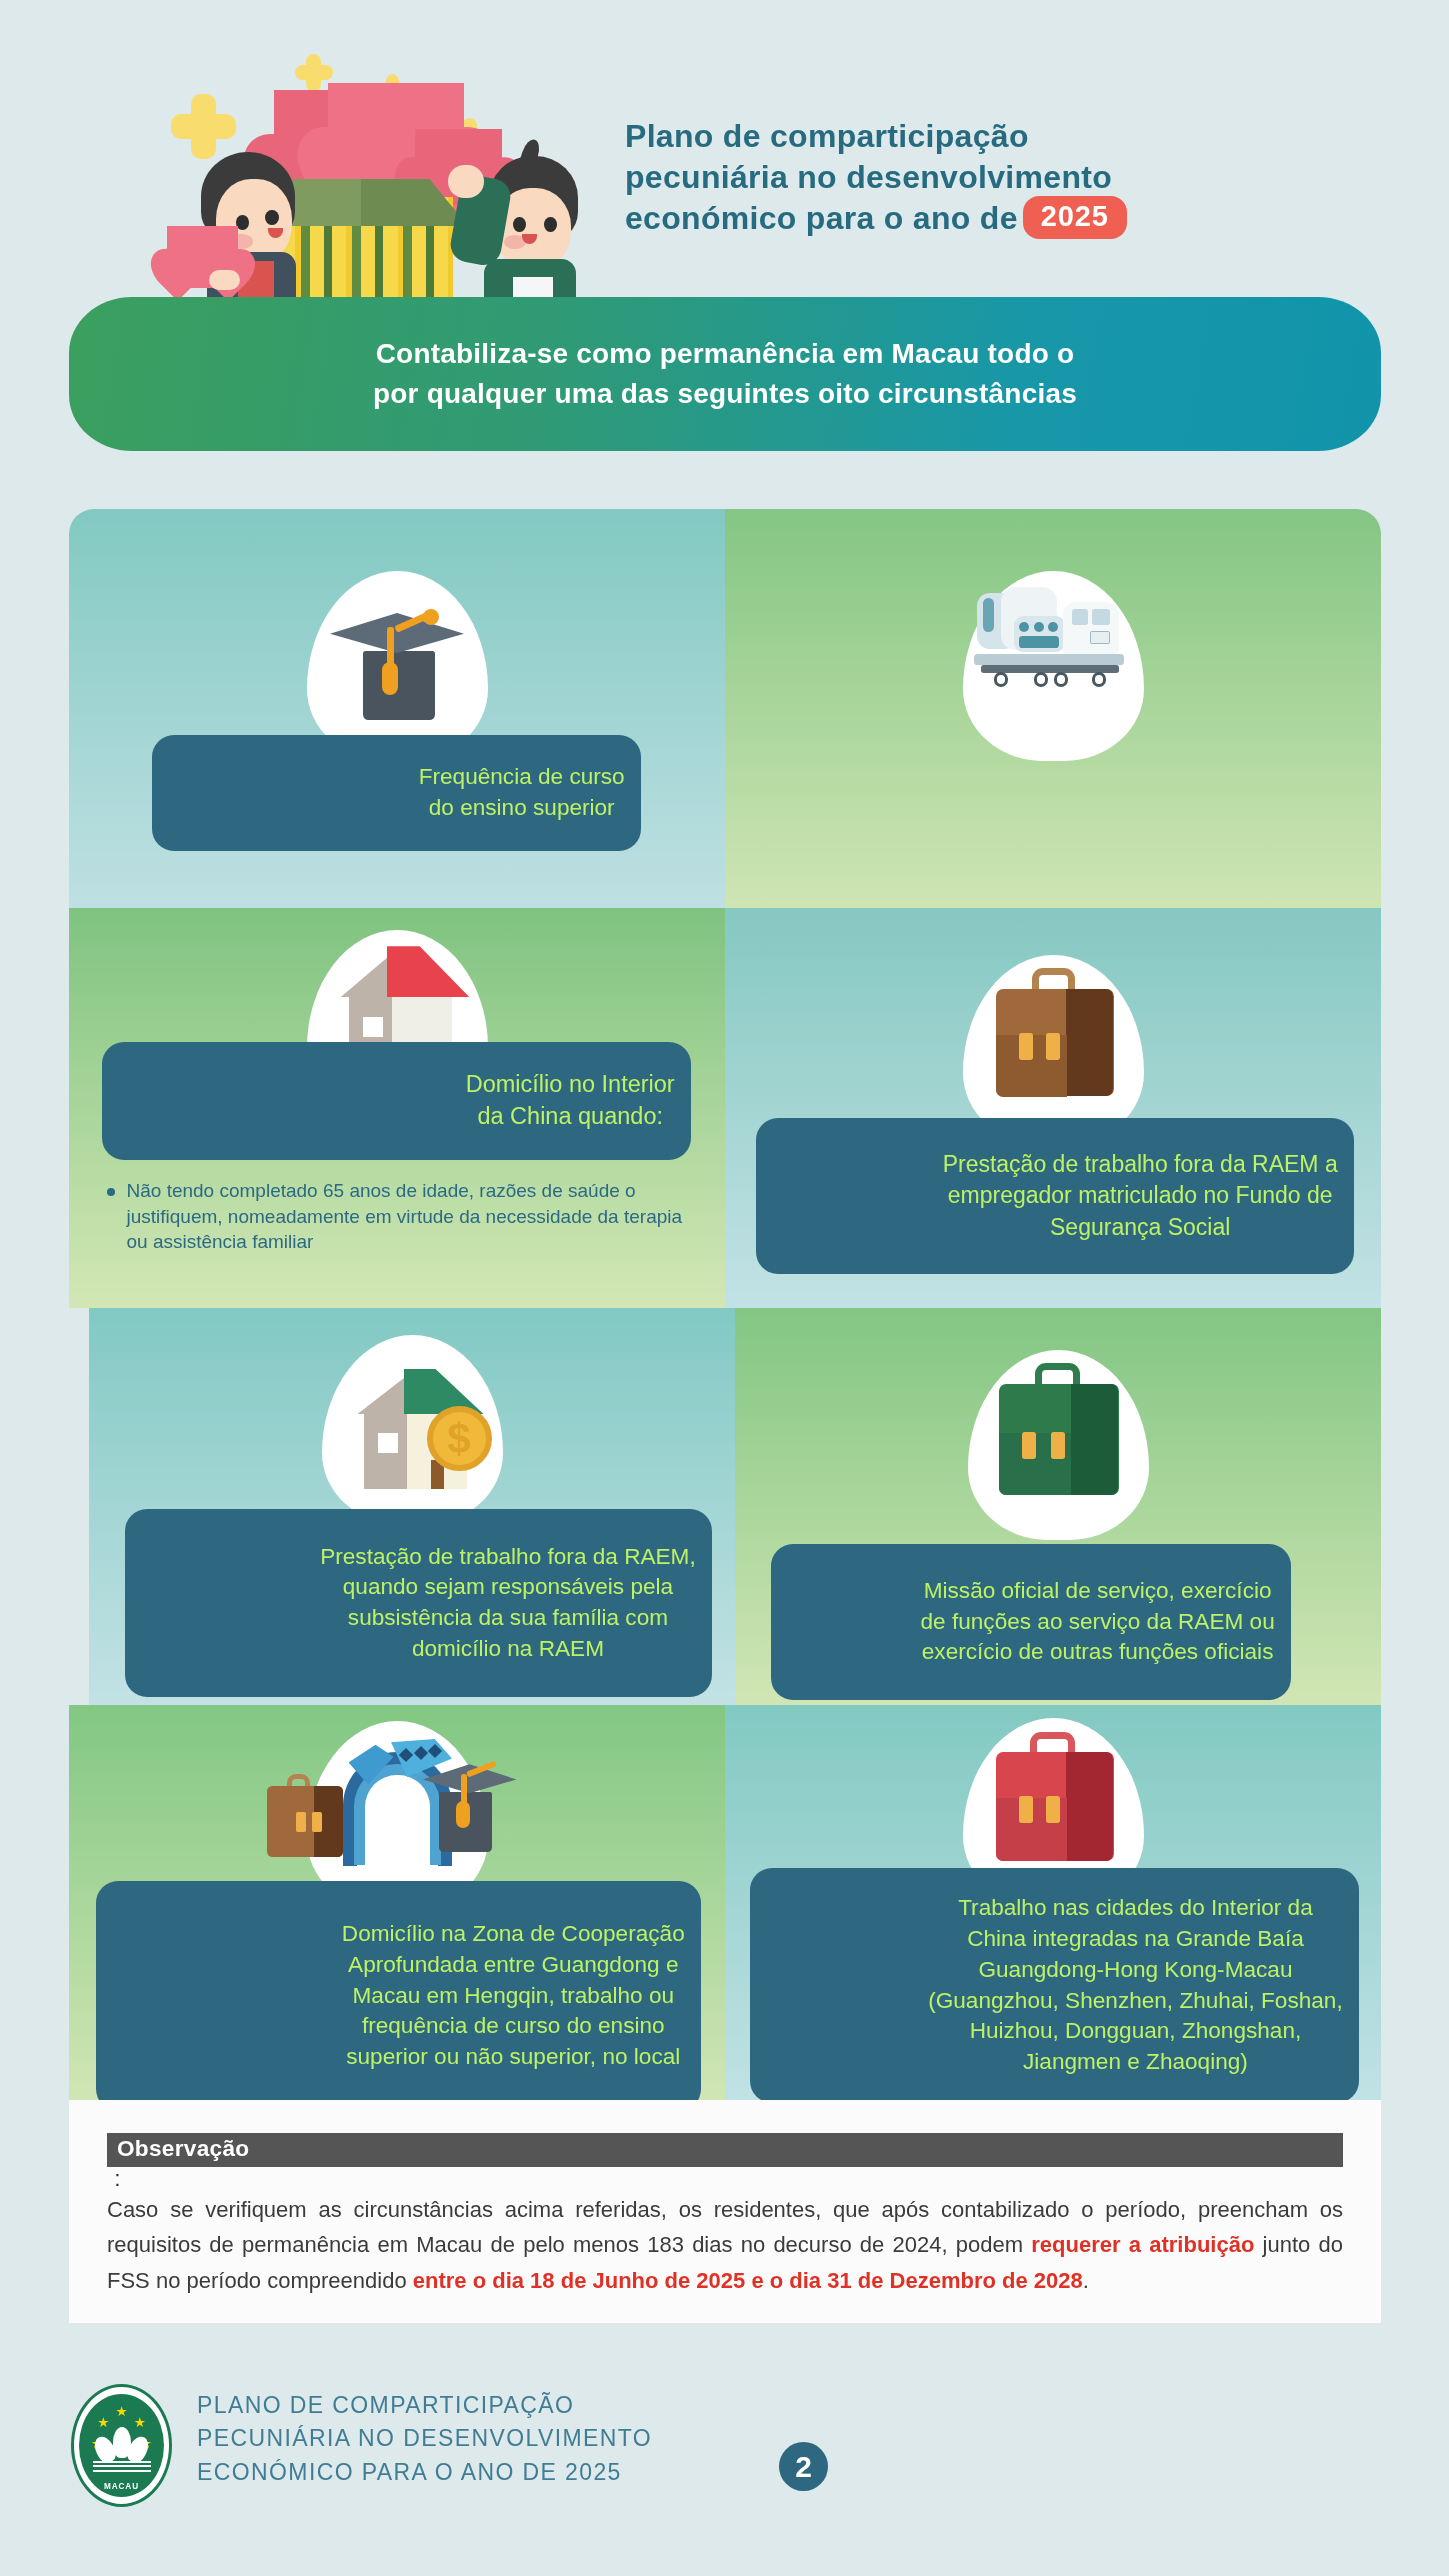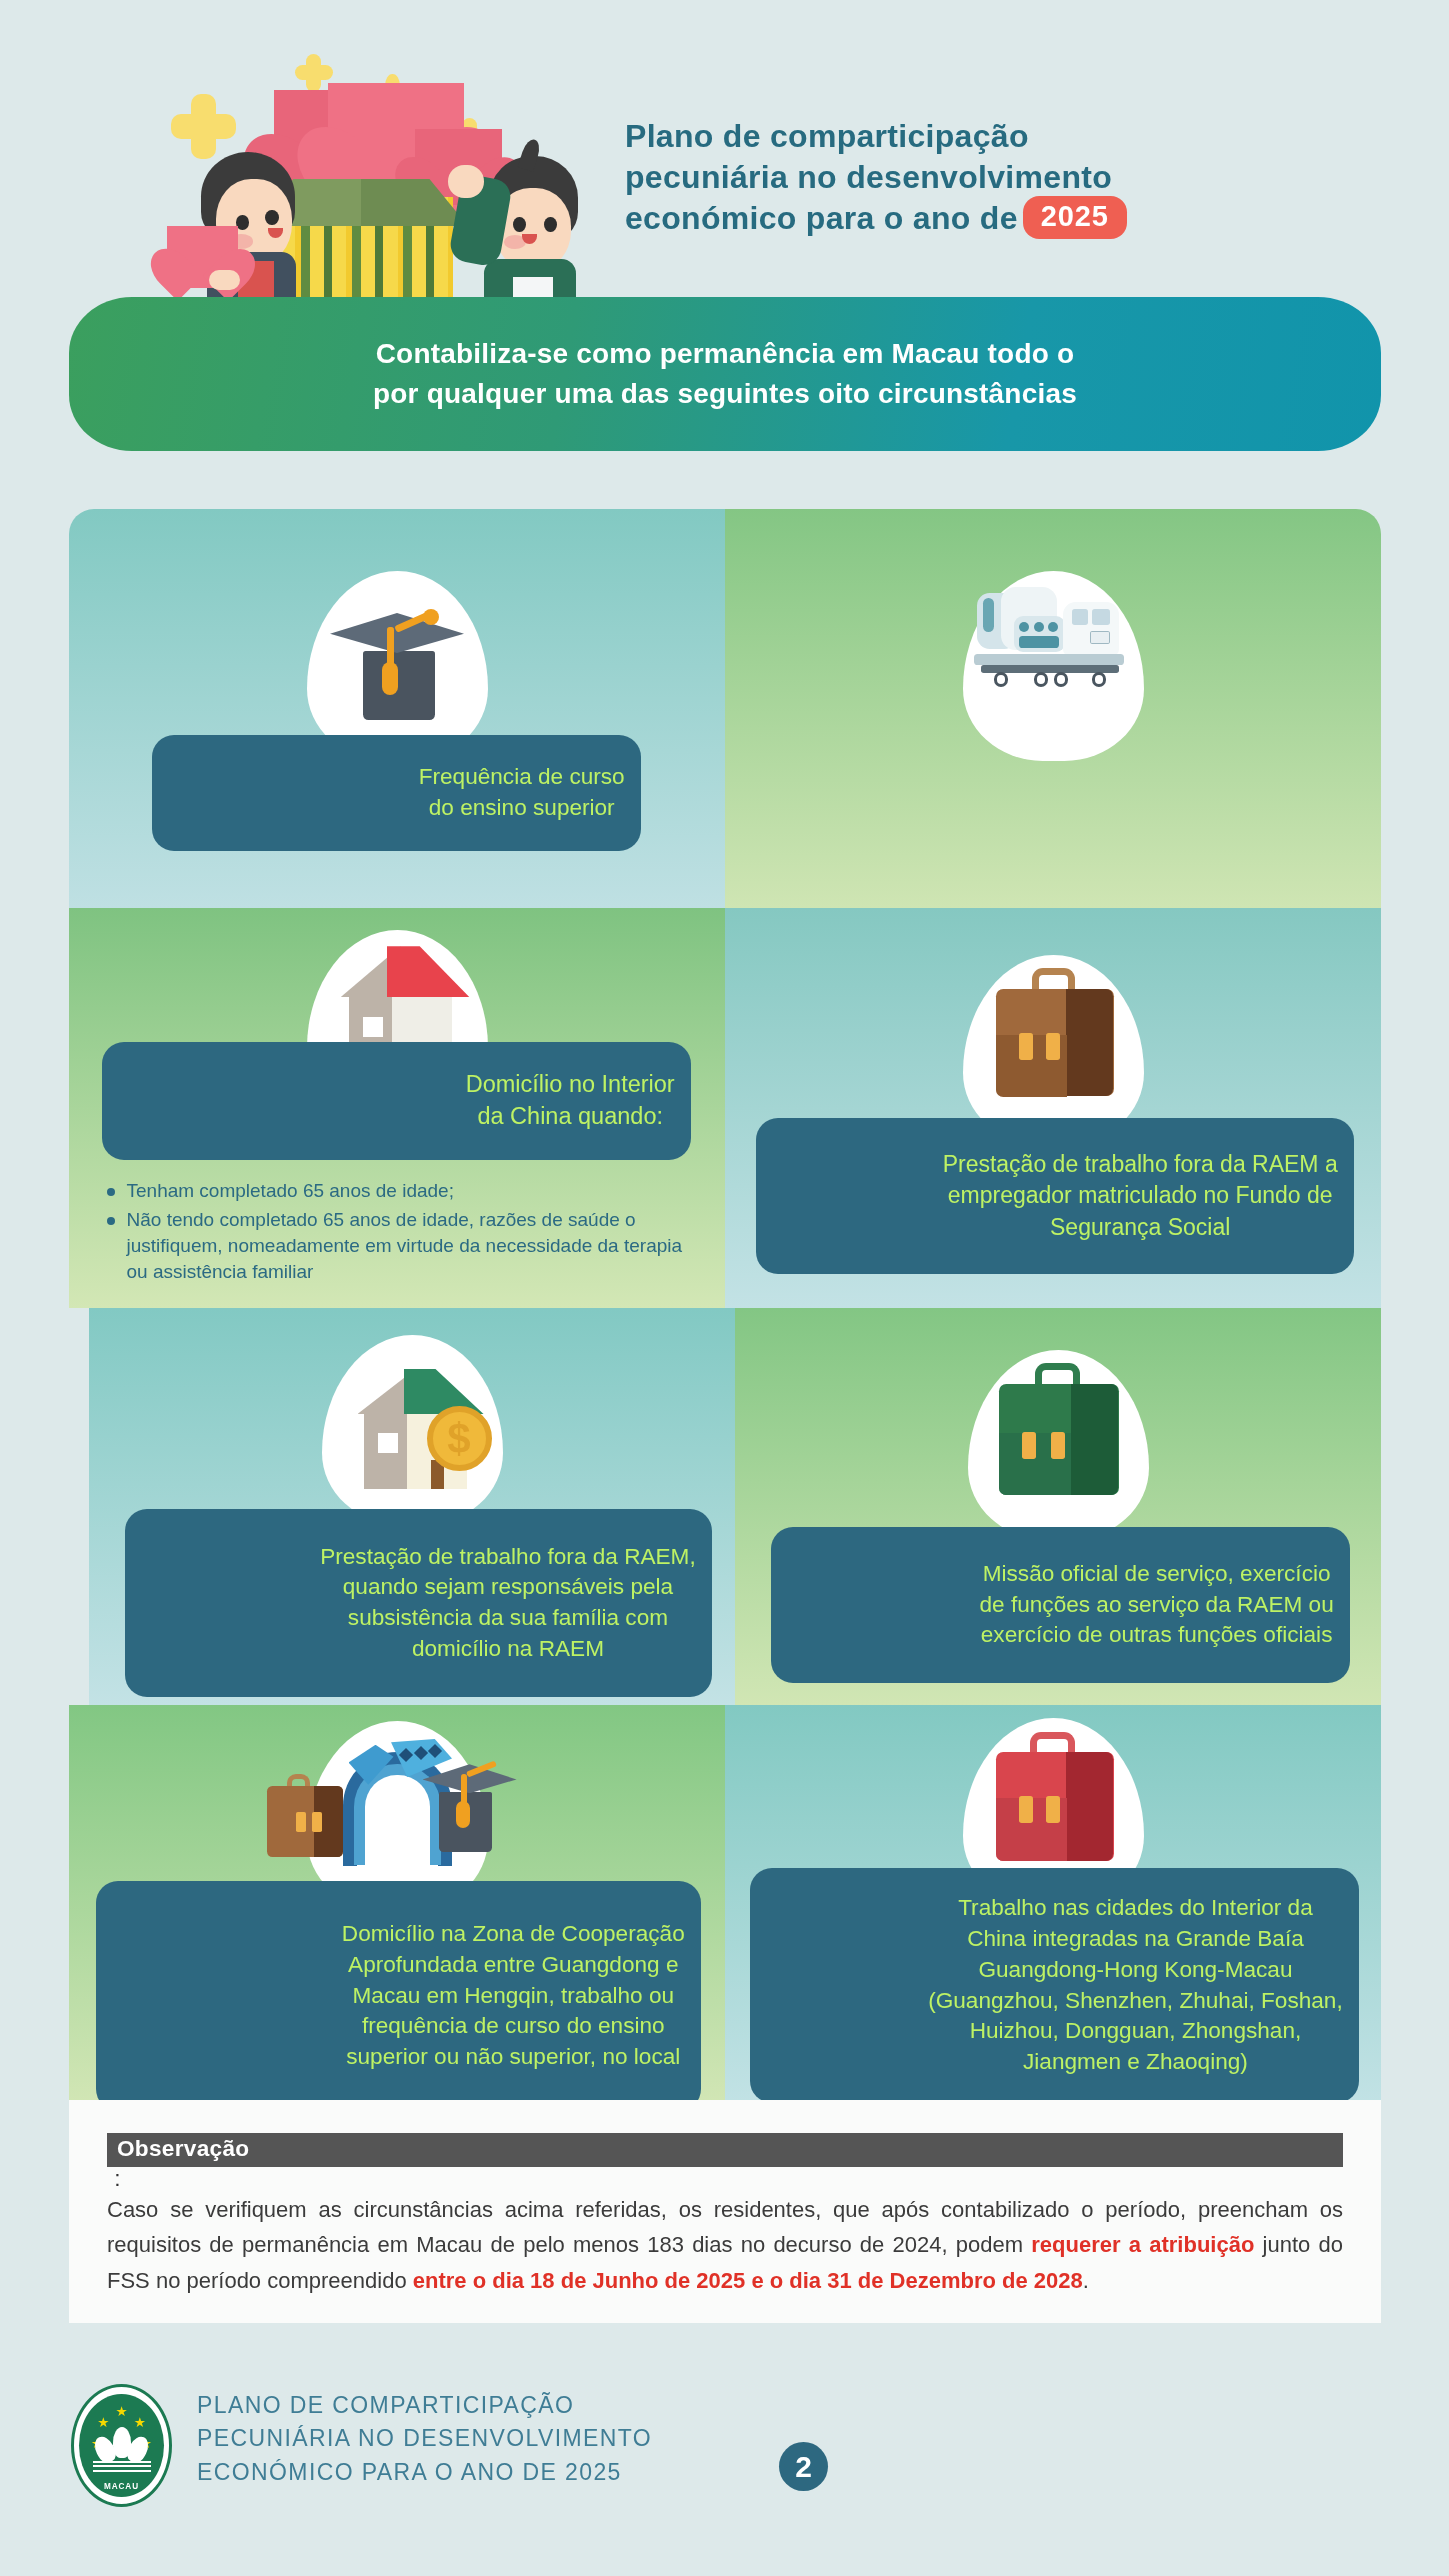--- a/index.html
+++ b/index.html
@@ -306,21 +306,20 @@
             <div class="door" style="left:107px; top:112px; width:13.6px; height:34px;"></div>
           </div>
         </div>
         <div class="label" style="left:33px; top:134px; width:589px; height:118px; font-size:23.5px;">
           <div>
             <div>Domicílio no Interior</div>
             <div>da China quando:</div>
           </div>
         </div>
         <ul class="bullets" style="left:34px; top:270px; width:598px;">
-          <li>Tenham completado 65 anos de idade;</li>
           <li>Não tendo completado 65 anos de idade, razões de saúde o justifiquem, nomeadamente em virtude da necessidade da terapia ou assistência familiar</li>
         </ul>
       </div>
 
       <div class="cell r2c2" style="height:400px;">
         <div class="icon-stage" style="top:47px;">
           <div class="blob">
             <div class="case-handle" style="left:69px; top:12.7px; width:43px; height:25px; border:7.2px solid #b5834f; border-bottom:none;"></div>
             <div class="case" style="left:33px; top:34px; width:118px; height:107px; background:#a0693c;"></div>
             <div class="case" style="left:103px; top:34px; width:47px; height:107px; background:#63391e; border-radius:0 7.2px 7.2px 0;"></div>
@@ -370,21 +369,21 @@
         <div class="icon-stage" style="top:42px;">
           <div class="blob">
             <div class="case-handle" style="left:67px; top:12.7px; width:45px; height:25px; border:7.2px solid #2f7d4e; border-bottom:none;"></div>
             <div class="case" style="left:31px; top:34px; width:120px; height:111px; background:#2e7a4b;"></div>
             <div class="case" style="left:103px; top:34px; width:47px; height:111px; background:#1d5c38; border-radius:0 7.2px 7.2px 0;"></div>
             <div class="case" style="left:31px; top:83px; width:72px; height:62px; background:#29704a; border-radius:0 0 0 7.2px;"></div>
             <div class="clasp" style="left:54px; top:82px; width:14.5px; height:27px;"></div>
             <div class="clasp" style="left:83px; top:82px; width:14.5px; height:27px;"></div>
           </div>
         </div>
-        <div class="label" style="left:36px; top:219px; width:579px; height:156px; font-size:22.6px;">
+        <div class="label" style="left:36px; top:236px; width:520px; height:156px; font-size:22.6px;">
           <div>
             <div>Missão oficial de serviço, exercício</div>
             <div>de funções ao serviço da RAEM ou</div>
             <div>exercício de outras funções oficiais</div>
           </div>
         </div>
       </div>
     </div>
 
     <div class="row">

